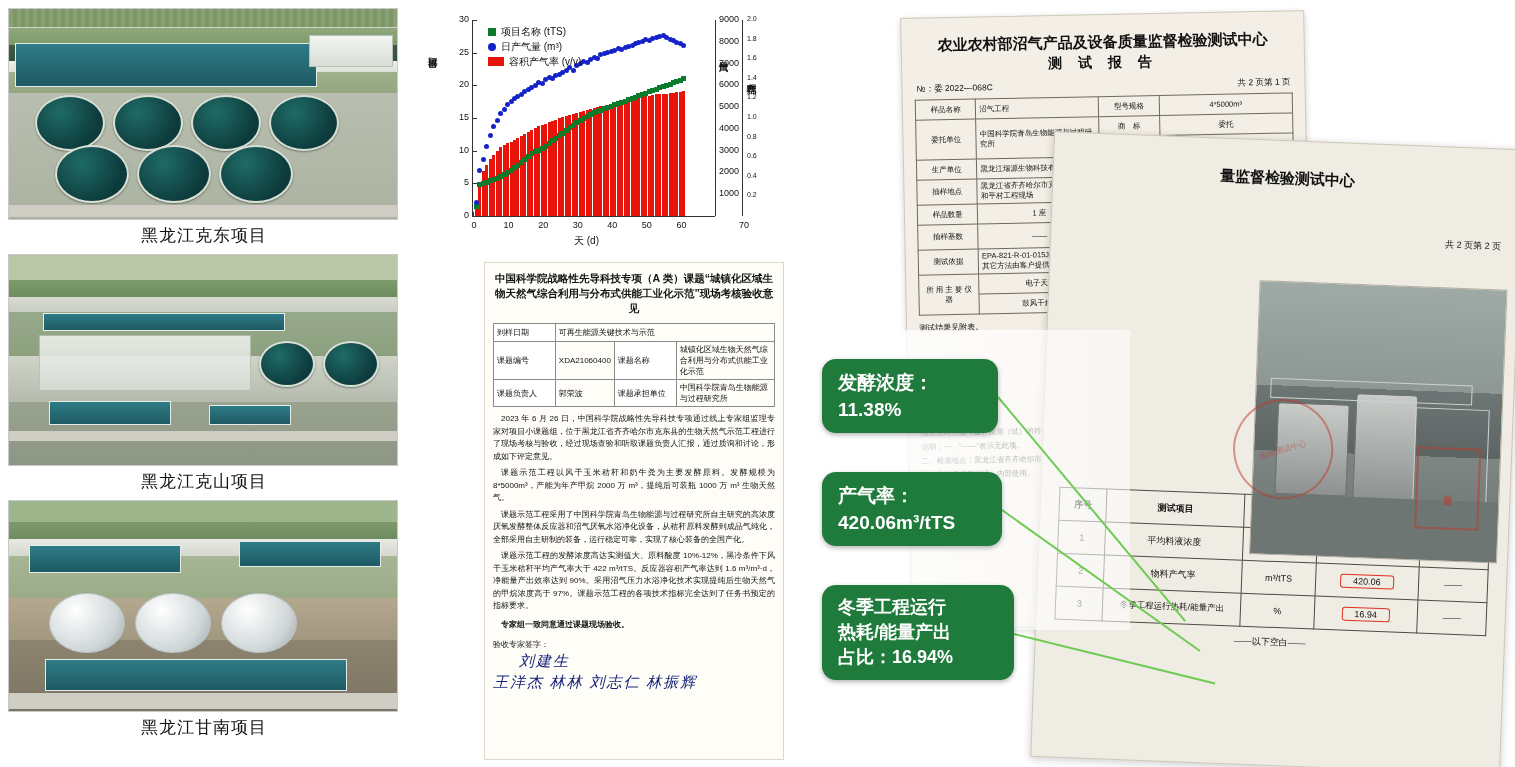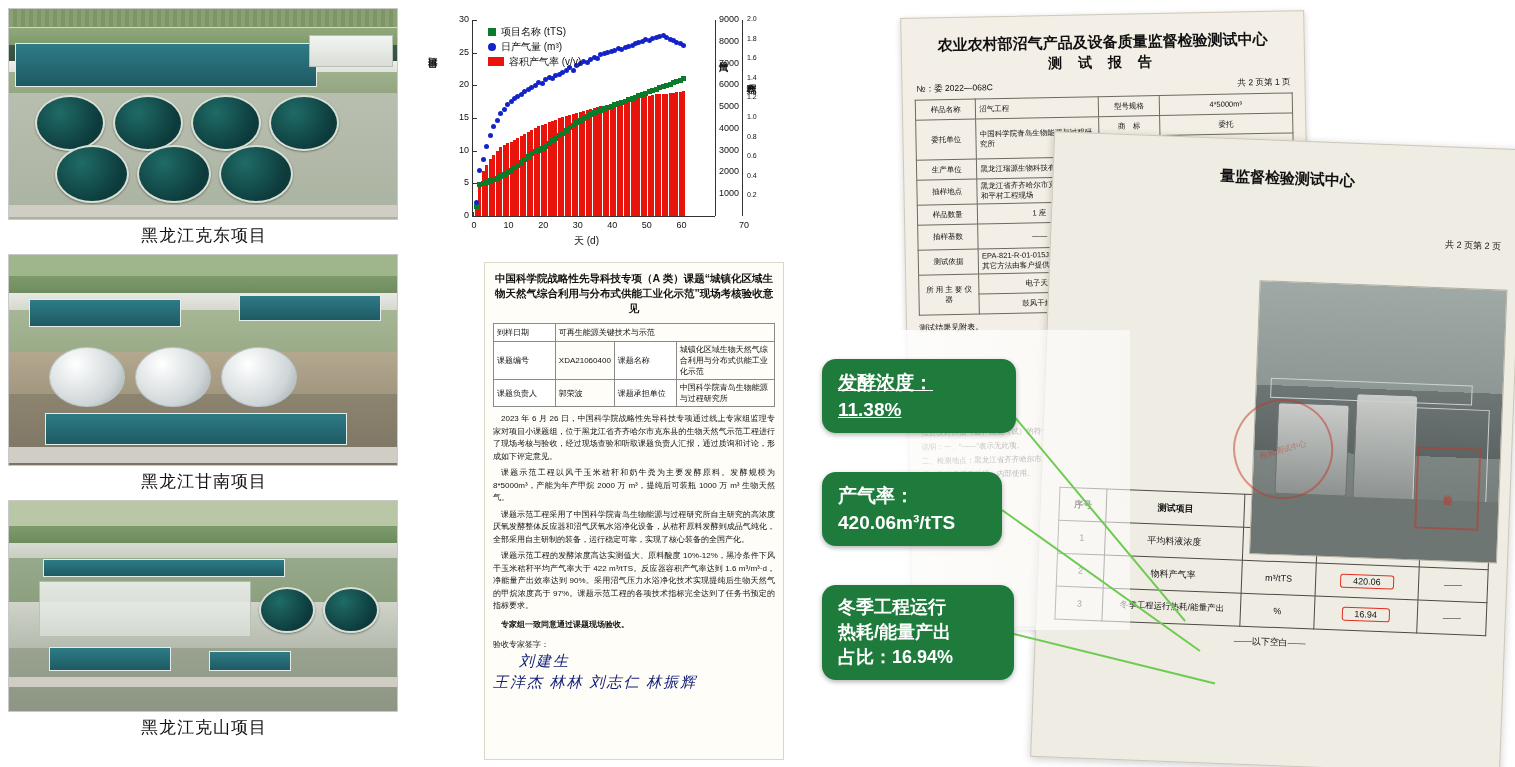--- a/index.html
+++ b/index.html
@@ -111,21 +111,21 @@
 
   
   .fade{position:absolute;left:800px;top:330px;width:330px;height:300px;
         background:linear-gradient(90deg,rgba(255,255,255,.97),rgba(255,255,255,.55));
         pointer-events:none;}
 
   
   .callout{position:absolute;background:#1e7b3c;color:#fff;border-radius:14px;
            box-shadow:0 2px 5px rgba(0,0,0,.3);font-weight:bold;font-size:19px;
            line-height:27px;padding:10px 16px;box-sizing:border-box;}
-  .c1{left:822px;top:359px;width:194px;text-decoration:underline;}
+  .c1{left:822px;top:359px;width:176px;}
   .c2{left:822px;top:472px;width:180px;}
   .c3{left:822px;top:585px;width:192px;font-size:18px;line-height:25px;}
   .leader{position:absolute;height:2px;background:#6ecb52;transform-origin:left center;}
 </style>
 </head>
 <body>
 
 <div class="photo-col">
 
   <div class="photo-block">
@@ -143,47 +143,47 @@
         <div class="tank" style="width:70px;height:54px;"></div>
         <div class="tank" style="width:70px;height:54px;"></div>
       </div>
       <div class="road" style="left:0;top:196px;width:388px;height:12px;"></div>
       <div class="field" style="left:0;top:0;width:388px;height:18px;"></div>
     </div>
     <div class="cap">黑龙江克东项目</div>
   </div>
 
   <div class="photo-block">
+    <div class="photo aer2">
+      <div class="bldg" style="left:34px;top:58px;width:240px;height:16px;"></div>
+      <div class="bldg white" style="left:30px;top:80px;width:210px;height:54px;opacity:.85"></div>
+      <div class="tankrow" style="left:250px;top:86px;">
+        <div class="tank" style="width:52px;height:42px;"></div>
+        <div class="tank" style="width:52px;height:42px;"></div>
+      </div>
+      <div class="bldg" style="left:40px;top:146px;width:120px;height:22px;"></div>
+      <div class="bldg" style="left:200px;top:150px;width:80px;height:18px;"></div>
+      <div class="road" style="left:0;top:176px;width:388px;height:10px;"></div>
+    </div>
+    <div class="cap">黑龙江克山项目</div>
+  </div>
+
+  <div class="photo-block">
     <div class="photo aer3">
       <div class="bldg" style="left:20px;top:44px;width:150px;height:26px;"></div>
       <div class="bldg" style="left:230px;top:40px;width:140px;height:24px;"></div>
       <div class="tankrow" style="left:40px;top:92px;gap:10px;">
         <div class="dome" style="width:74px;height:58px;"></div>
         <div class="dome" style="width:74px;height:58px;"></div>
         <div class="dome" style="width:74px;height:58px;"></div>
       </div>
       <div class="bldg" style="left:36px;top:158px;width:300px;height:30px;"></div>
       <div class="road" style="left:0;top:192px;width:388px;height:16px;"></div>
     </div>
     <div class="cap">黑龙江甘南项目</div>
-  </div>
-
-  <div class="photo-block">
-    <div class="photo aer2">
-      <div class="bldg" style="left:34px;top:58px;width:240px;height:16px;"></div>
-      <div class="bldg white" style="left:30px;top:80px;width:210px;height:54px;opacity:.85"></div>
-      <div class="tankrow" style="left:250px;top:86px;">
-        <div class="tank" style="width:52px;height:42px;"></div>
-        <div class="tank" style="width:52px;height:42px;"></div>
-      </div>
-      <div class="bldg" style="left:40px;top:146px;width:120px;height:22px;"></div>
-      <div class="bldg" style="left:200px;top:150px;width:80px;height:18px;"></div>
-      <div class="road" style="left:0;top:176px;width:388px;height:10px;"></div>
-    </div>
-    <div class="cap">黑龙江克山项目</div>
   </div>
 </div>
 
 <div class="chart-wrap">
   <div class="chart-inner">
     <div class="plot" id="plot">
       <div class="raxis"></div>
       <div class="raxis2"></div>
     <div class="ytick" style="left: -22px; top: 190px; width: 18px; text-align: right;">0</div>
         <div class="tickmark" style="left: 0px; top: 196px; width: 4px; height: 1px;"></div>

